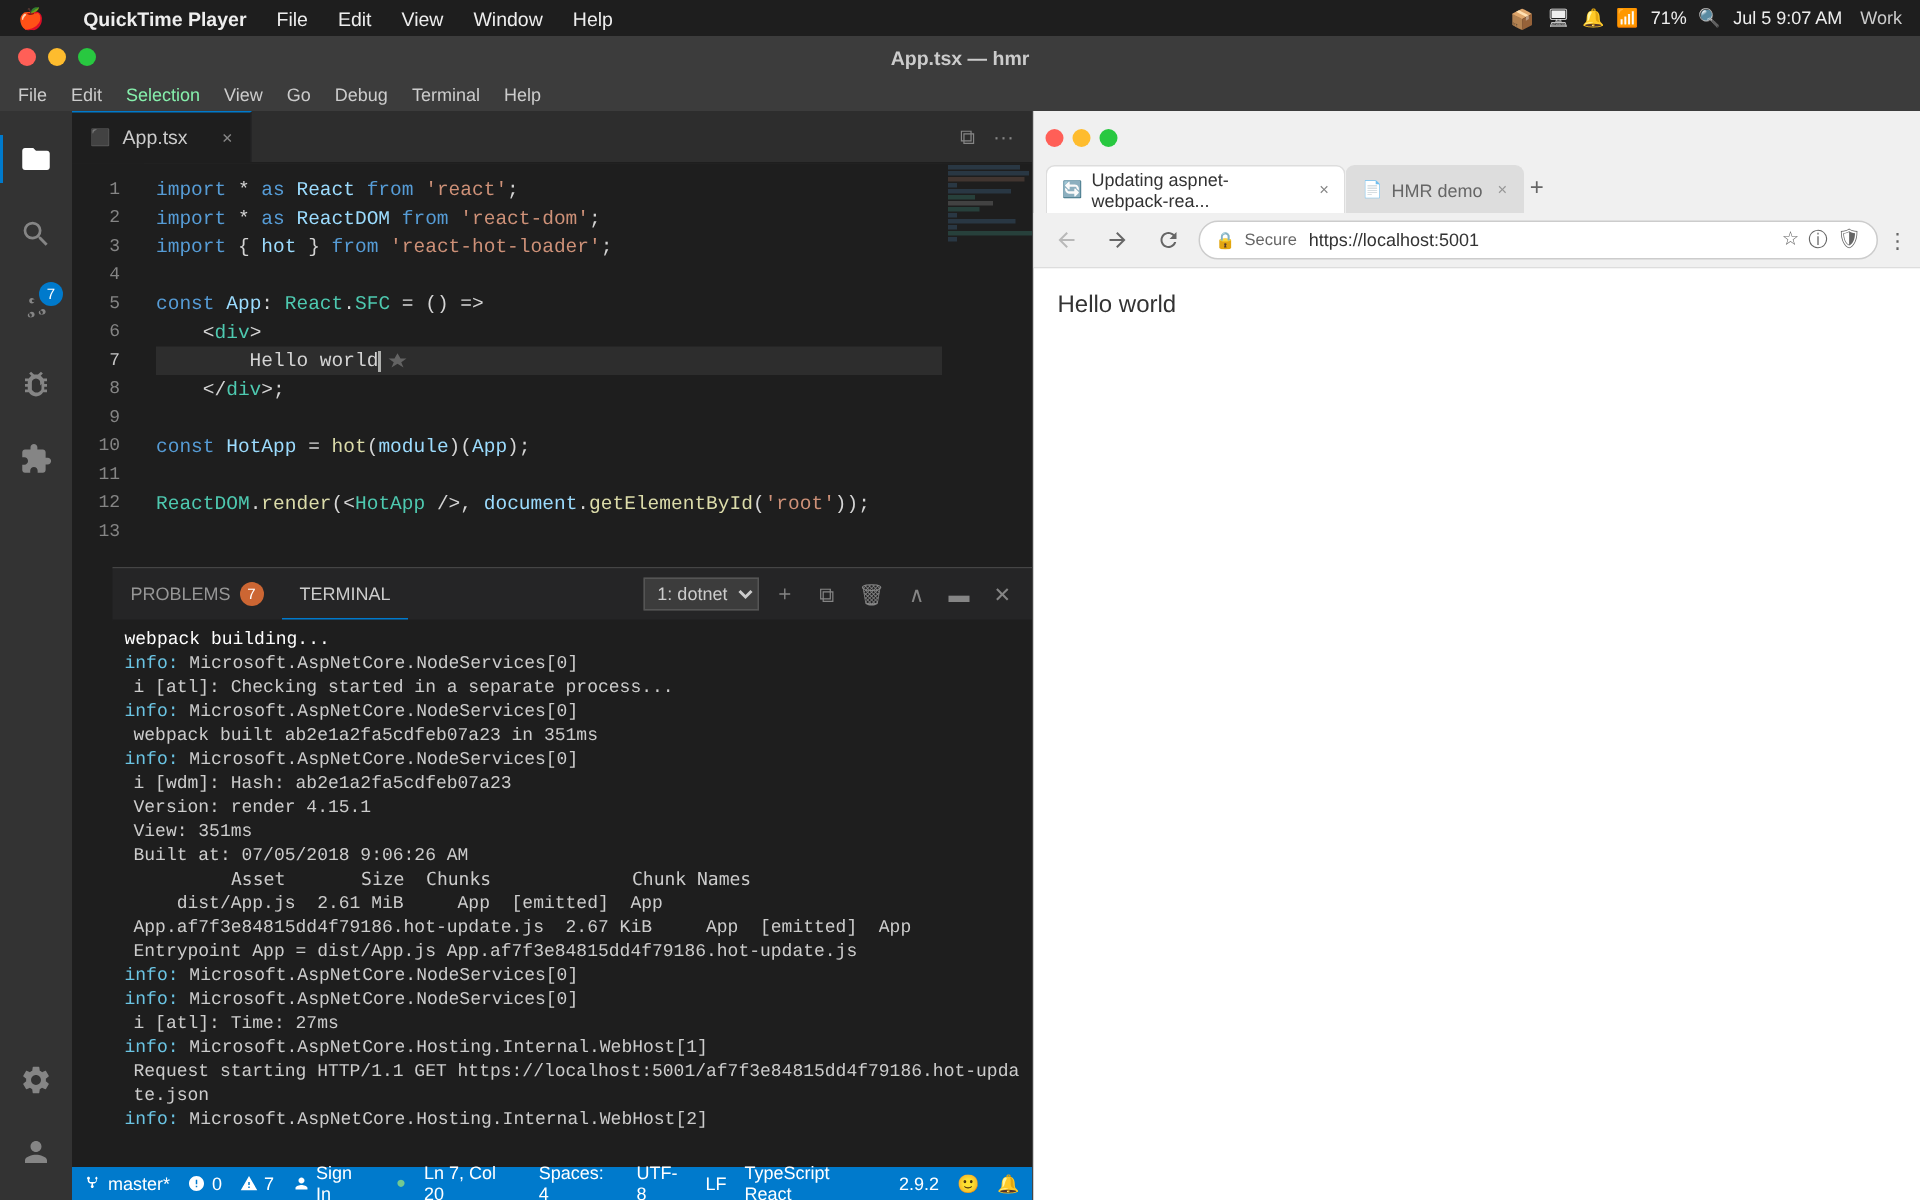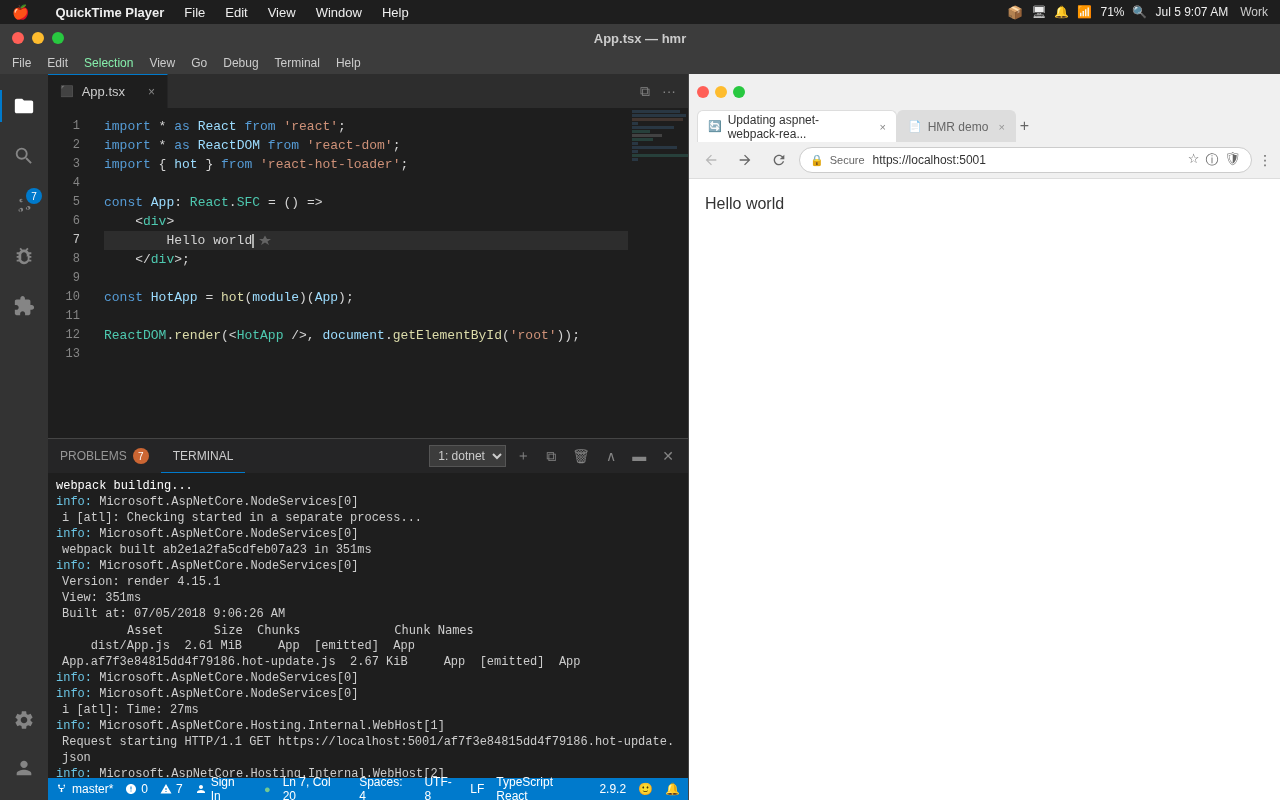--- a/index.html
+++ b/index.html
@@ -371,22 +371,23 @@
       flex-shrink: 0;
     }
     .editor-section {
       flex: 1;
       display: flex;
       flex-direction: column;
       overflow: hidden;
       min-height: 0;
     }
     .panel-section {
-      height: 340px;
+      height: 400px;
       flex-shrink: 0;
+      padding-left: 27px;
     }
 
     .minimap {
       width: 60px;
       background: #1e1e1e;
       opacity: 0.4;
       position: relative;
       overflow: hidden;
     }
     .minimap-line {
@@ -595,26 +596,28 @@
               <span class="panel-action">✕</span>
             </div>
           </div>
           <div class="terminal-content">
             <div style="color:#fff">webpack building...</div>
             <div><span style="color:#6bc4e3">info:</span> Microsoft.AspNetCore.NodeServices[0]</div>
             <div style="padding-left:6px">i [atl]: Checking started in a separate process...</div>
             <div><span style="color:#6bc4e3">info:</span> Microsoft.AspNetCore.NodeServices[0]</div>
             <div style="padding-left:6px">webpack built ab2e1a2fa5cdfeb07a23 in 351ms</div>
             <div><span style="color:#6bc4e3">info:</span> Microsoft.AspNetCore.NodeServices[0]</div>
+            <div style="padding-left:6px">i [wdm]: Hash: ab2e1a2fa5cdfeb07a23</div>
             <div style="padding-left:6px">Version: render 4.15.1</div>
             <div style="padding-left:6px">View: 351ms</div>
             <div style="padding-left:6px">Built at: 07/05/2018 9:06:26 AM</div>
             <div style="padding-left:6px;font-family:monospace;white-space:pre">         Asset       Size  Chunks             Chunk Names</div>
             <div style="padding-left:6px;white-space:pre">    dist/App.js  2.61 MiB     App  [emitted]  App</div>
             <div style="padding-left:6px;white-space:pre">App.af7f3e84815dd4f79186.hot-update.js  2.67 KiB     App  [emitted]  App</div>
+            <div style="padding-left:6px">Entrypoint App = dist/App.js App.af7f3e84815dd4f79186.hot-update.js</div>
             <div><span style="color:#6bc4e3">info:</span> Microsoft.AspNetCore.NodeServices[0]</div>
             <div><span style="color:#6bc4e3">info:</span> Microsoft.AspNetCore.NodeServices[0]</div>
             <div style="padding-left:6px">i [atl]: Time: 27ms</div>
             <div><span style="color:#6bc4e3">info:</span> Microsoft.AspNetCore.Hosting.Internal.WebHost[1]</div>
             <div style="padding-left:6px;word-break:break-all">Request starting HTTP/1.1 GET https://localhost:5001/af7f3e84815dd4f79186.hot-update.json</div>
             <div><span style="color:#6bc4e3">info:</span> Microsoft.AspNetCore.Hosting.Internal.WebHost[2]</div>
 
           </div>
         </div>
       </div>

